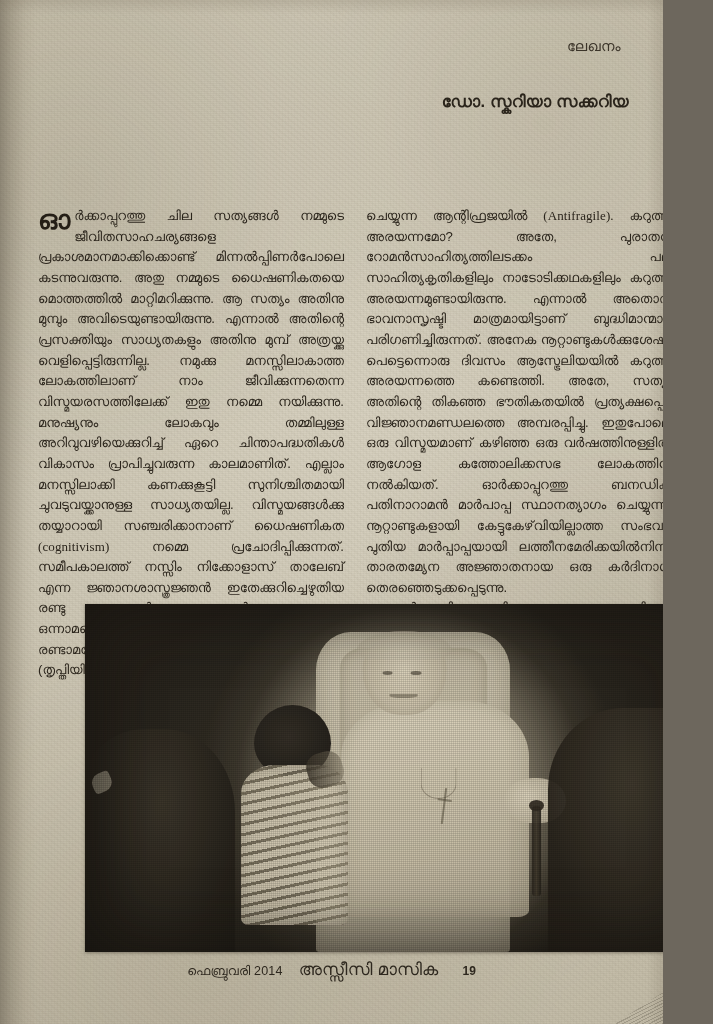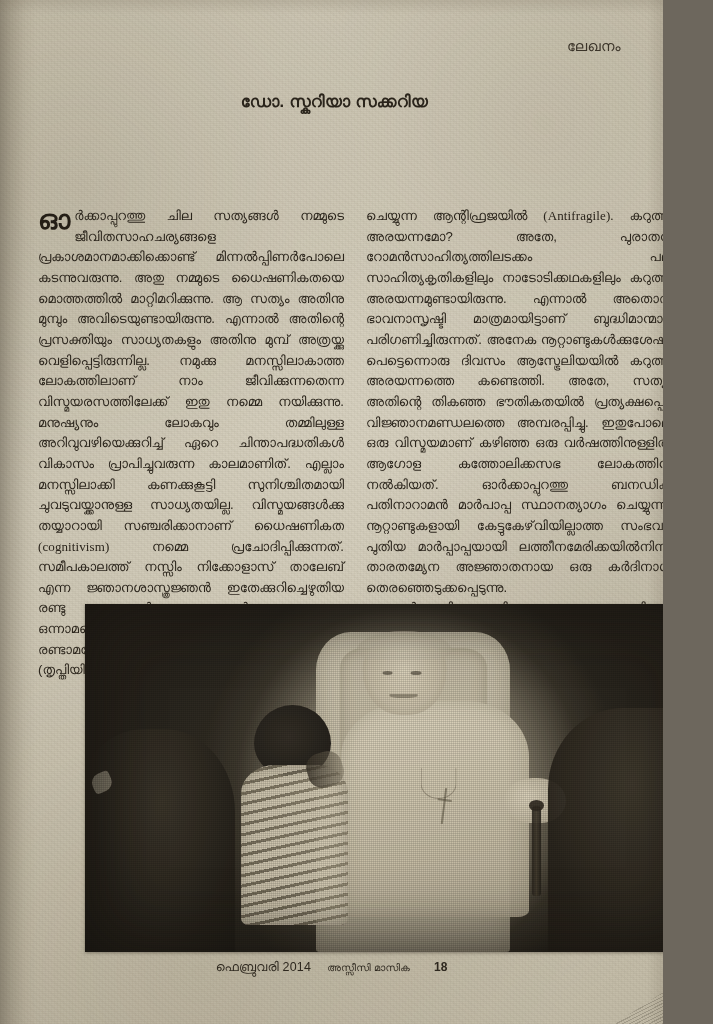--- a/index.html
+++ b/index.html
@@ -115,20 +115,21 @@
     color: #241e16;
     letter-spacing: .2px;
     text-shadow: 0 0 1px rgba(40,34,26,.28);
   }
   .byline {
     margin-top: 14px;
     font-size: 16.5px;
     font-weight: 700;
     color: #2a241b;
     letter-spacing: .3px;
+    text-align: right;
   }
 
   
   .columns {
     position: absolute;
     top: 206px;
     left: 38px;
     width: 634px;
     height: 372px;
     display: flex;
@@ -421,21 +422,21 @@
     left: 0;
     right: 0;
     top: 960px;
     display: flex;
     justify-content: center;
     align-items: baseline;
     gap: 16px;
     color: #2e281f;
   }
   .footer-date { font-size: 12.5px; letter-spacing: .2px; }
-  .footer-mag  { font-size: 10px; letter-spacing: .2px; }
+  .footer-mag  { font-size: 17px; letter-spacing: .2px; }
   .footer-page { font-size: 12px; font-weight: 700; margin-left: 8px; }
 </style>
 </head>
 <body>
 
 <div class="page">
 
   <div class="paper-base"></div>
   <div class="paper-mottle"></div>
   <div class="paper-grain"></div>
@@ -493,16 +494,16 @@
       </div>
     </div>
     <div class="photo-warm"></div>
     <div class="photo-halftone"></div>
     <div class="photo-vignette"></div>
   </figure>
 
   <div class="footer">
     <span class="footer-date">ഫെബ്രുവരി 2014</span>
     <span class="footer-mag">അസ്സീസി മാസിക</span>
-    <span class="footer-page">18</span>
+    <span class="footer-page">19</span>
   </div>
 
 </div>
 
 </body></html>

